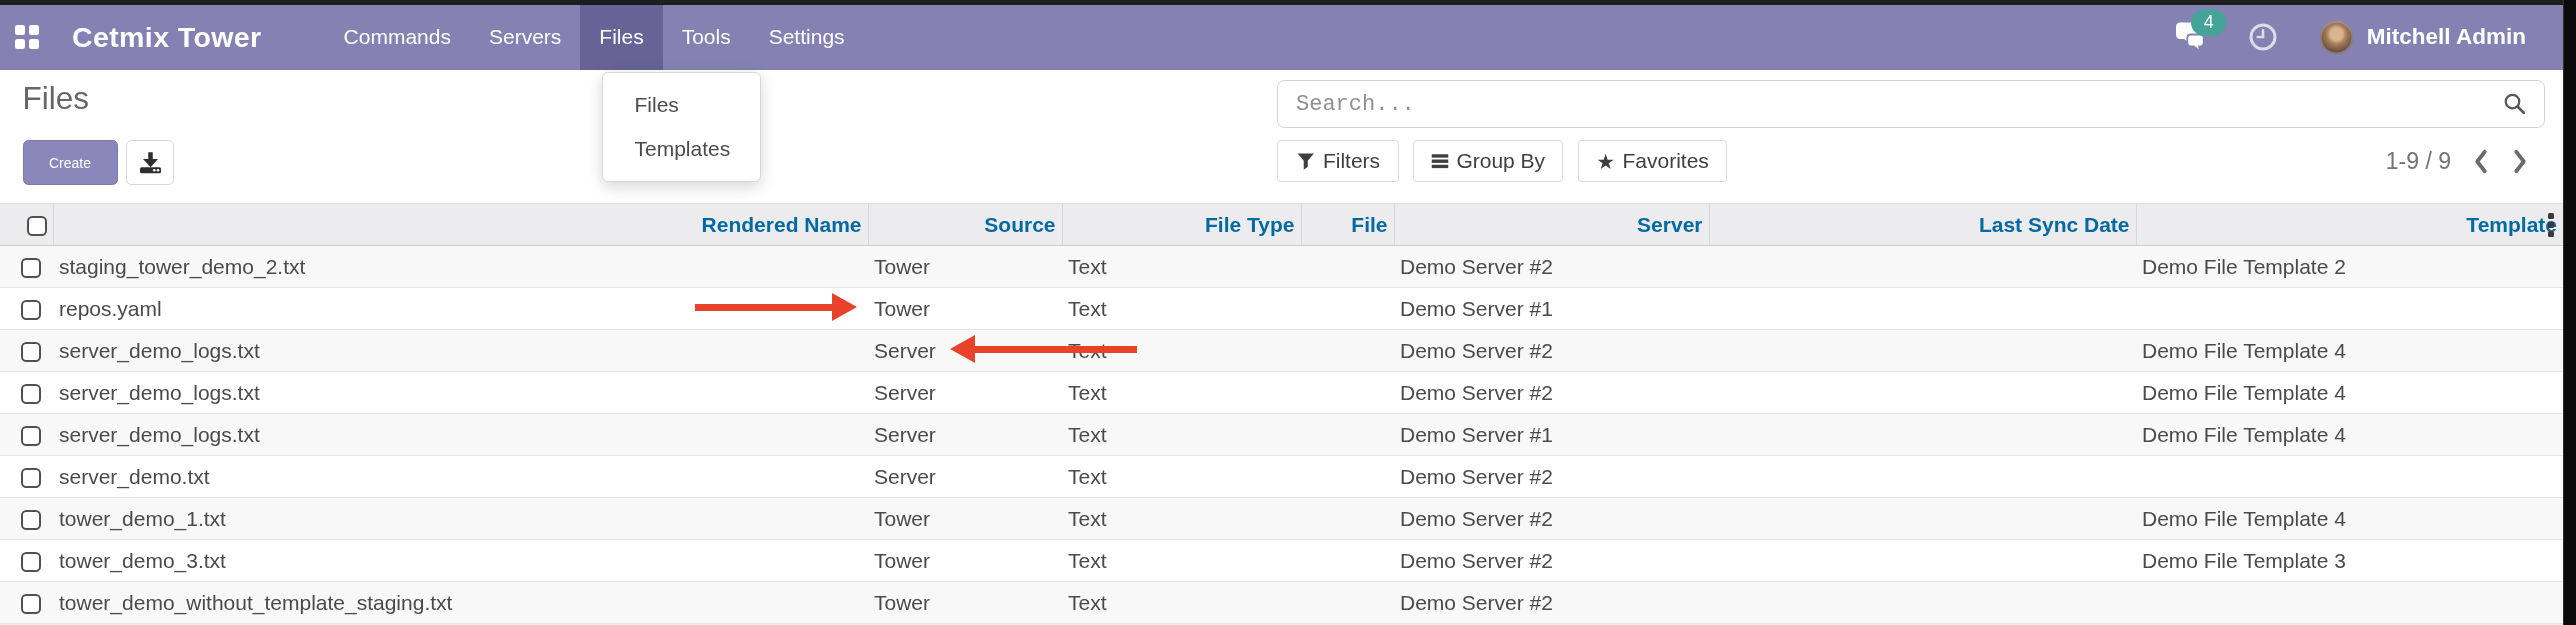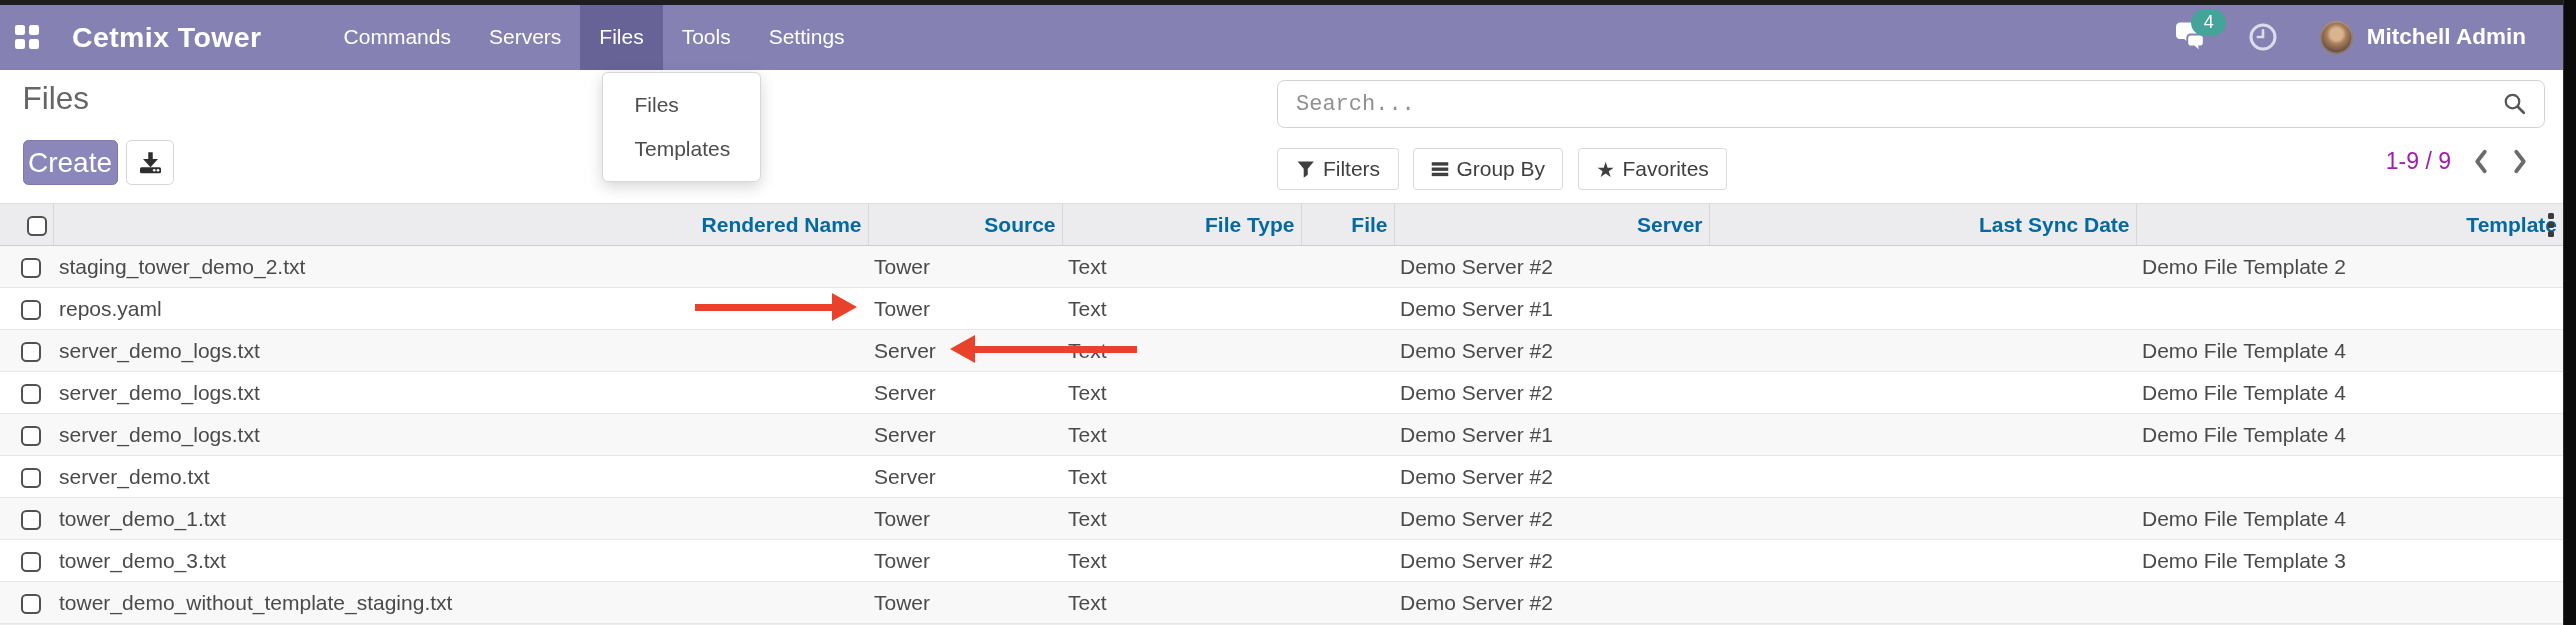--- a/index.html
+++ b/index.html
@@ -44,38 +44,38 @@
   .username{margin-left:13.5px;font-size:22.5px;font-weight:600;cursor:pointer;}
 
   
   .dropdown{position:absolute;left:602px;top:72px;width:159px;background:#fff;border:0.8px solid #d7d7d7;
     border-radius:6px;box-shadow:0 4.5px 15px rgba(0,0,0,.16);padding:10.5px 0;z-index:60;}
   .dropdown-item{padding:9.8px 12px 9.8px 31.5px;font-size:21px;color:#4c4c4c;cursor:pointer;}
 
   
   .page-title{position:absolute;left:22.5px;top:80px;font-size:31.5px;color:#666;}
   .btn-create{position:absolute;left:22.5px;top:140px;width:95px;height:45px;background:var(--accent);
-    border:0.8px solid var(--accent-border);border-radius:5.3px;color:#fff;font-size:28px;
+    border:0.8px solid var(--accent-border);border-radius:5.3px;color:#fff;font-size:14px;
     display:flex;align-items:center;justify-content:center;cursor:pointer;font-family:inherit;}
   .btn-export{position:absolute;left:126px;top:140px;width:48px;height:45px;background:#fff;
     border:0.8px solid #d6d6d6;border-radius:5.3px;display:flex;align-items:center;justify-content:center;cursor:pointer;}
   .searchbox{position:absolute;left:1277px;top:80px;width:1268px;height:48px;background:#fff;
     border:1.5px solid #d2d2d2;border-radius:7.5px;display:flex;align-items:center;}
   .searchbox input{flex:1;height:100%;border:none;outline:none;background:transparent;
     font-size:22px;color:#555;padding:0 18px;font-family:Liberation Mono, monospace;}
   .searchbox input::placeholder{color:#909090;}
   .search-icon{margin-right:16.5px;display:flex;align-items:center;cursor:pointer;}
   .ctl-btn{position:absolute;top:140px;height:42px;background:#fff;border:0.8px solid #d9d9d9;border-radius:3.8px;
-    font-size:21px;color:#3f3f3f;display:flex;align-items:center;justify-content:center;gap:7.5px;cursor:pointer;font-family:inherit;margin-top:8px;}
+    font-size:21px;color:#3f3f3f;display:flex;align-items:center;justify-content:center;gap:7.5px;cursor:pointer;font-family:inherit;}
   .btn-filters{left:1277px;width:122px;}
   .btn-groupby{left:1413px;width:150px;}
   .btn-favorites{left:1578px;width:149px;}
   .star-glyph{font-size:21px;line-height:1;color:#3f3f3f;}
   .pager{position:absolute;top:140px;right:47px;height:42px;display:flex;align-items:center;gap:21px;}
-  .pager-value{font-size:23px;color:#a21caf;}
+  .pager-value{font-size:23px;color:#737373;}
   .pager-btn{background:none;border:none;padding:0;display:flex;align-items:center;cursor:pointer;}
 
   
   .table-wrap{position:absolute;left:0;top:203px;width:2563px;z-index:5;}
   table{border-collapse:collapse;table-layout:fixed;width:2563px;}
   thead th{height:42px;background:var(--hdr-bg);font-size:21px;font-weight:bold;color:#0369a1;
     text-align:right;padding:0 6px;border-left:0.8px solid #d8d8d8;border-top:0.8px solid #dedee2;
     border-bottom:1.5px solid #ccccd3;position:relative;cursor:pointer;}
   thead th.cb-col{border-left:none;cursor:default;}
   tbody td{height:42px;font-size:21px;color:var(--text-main);padding:0 6px;border-bottom:0.8px solid #e6e6e8;

